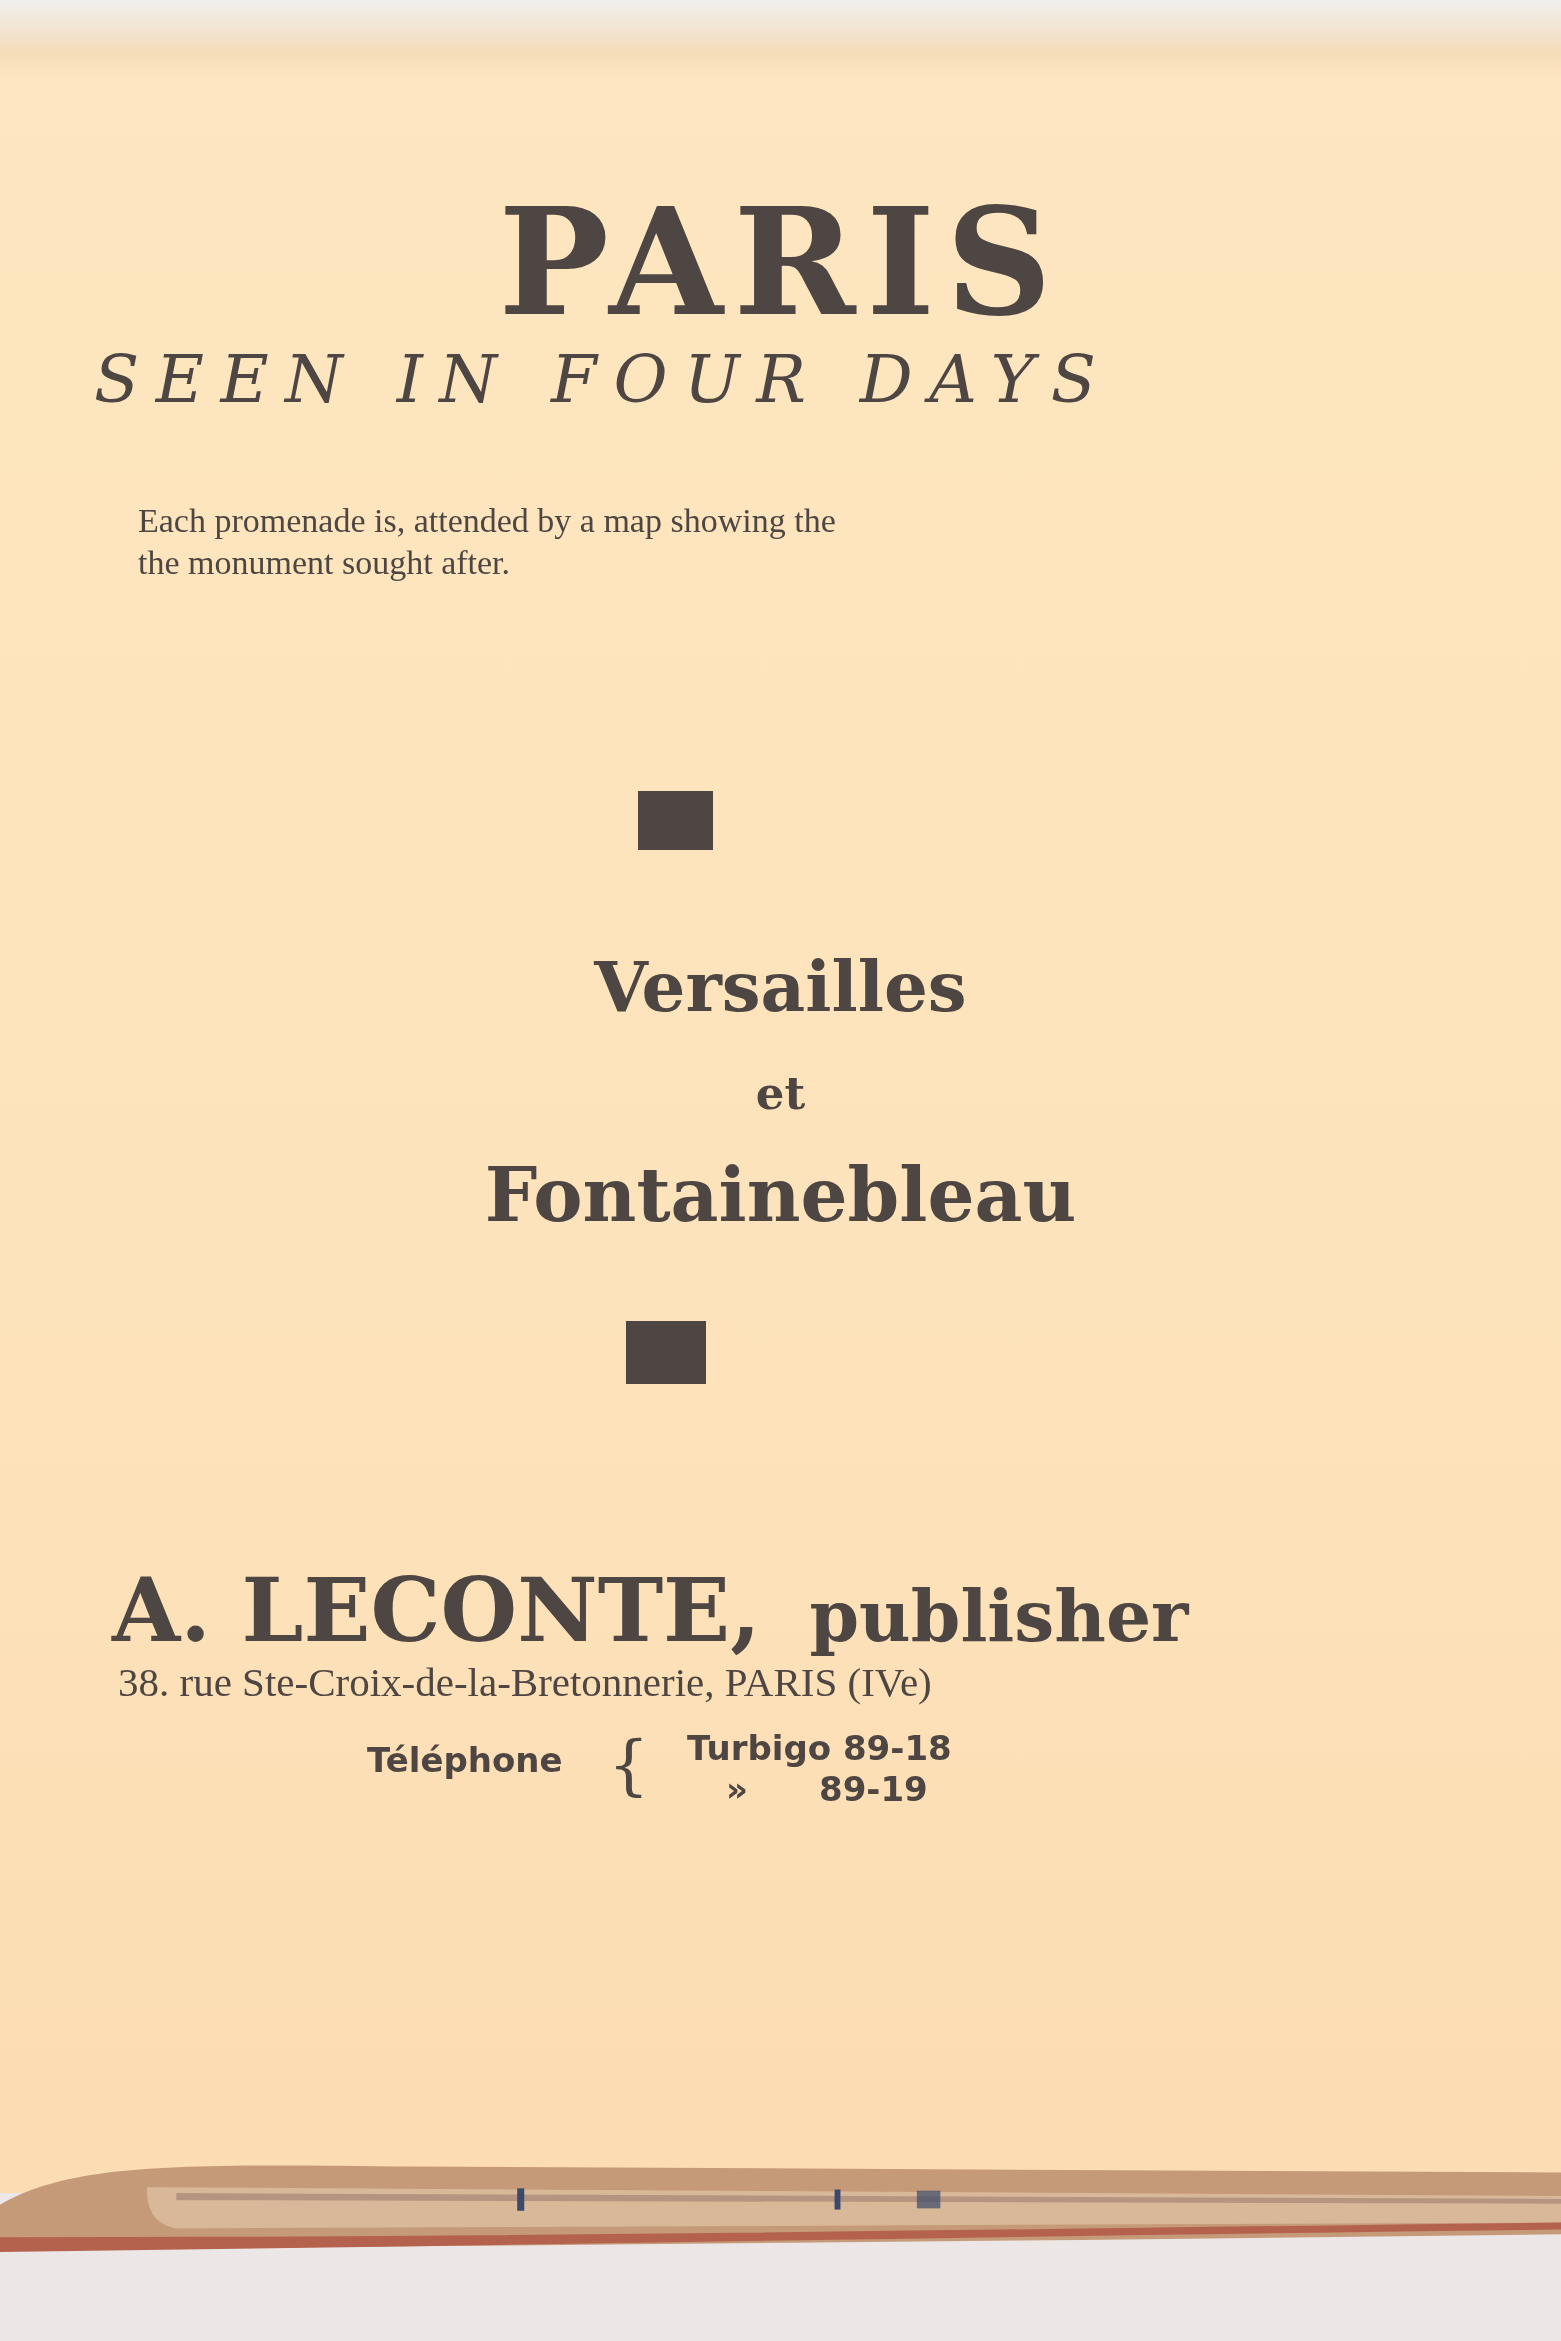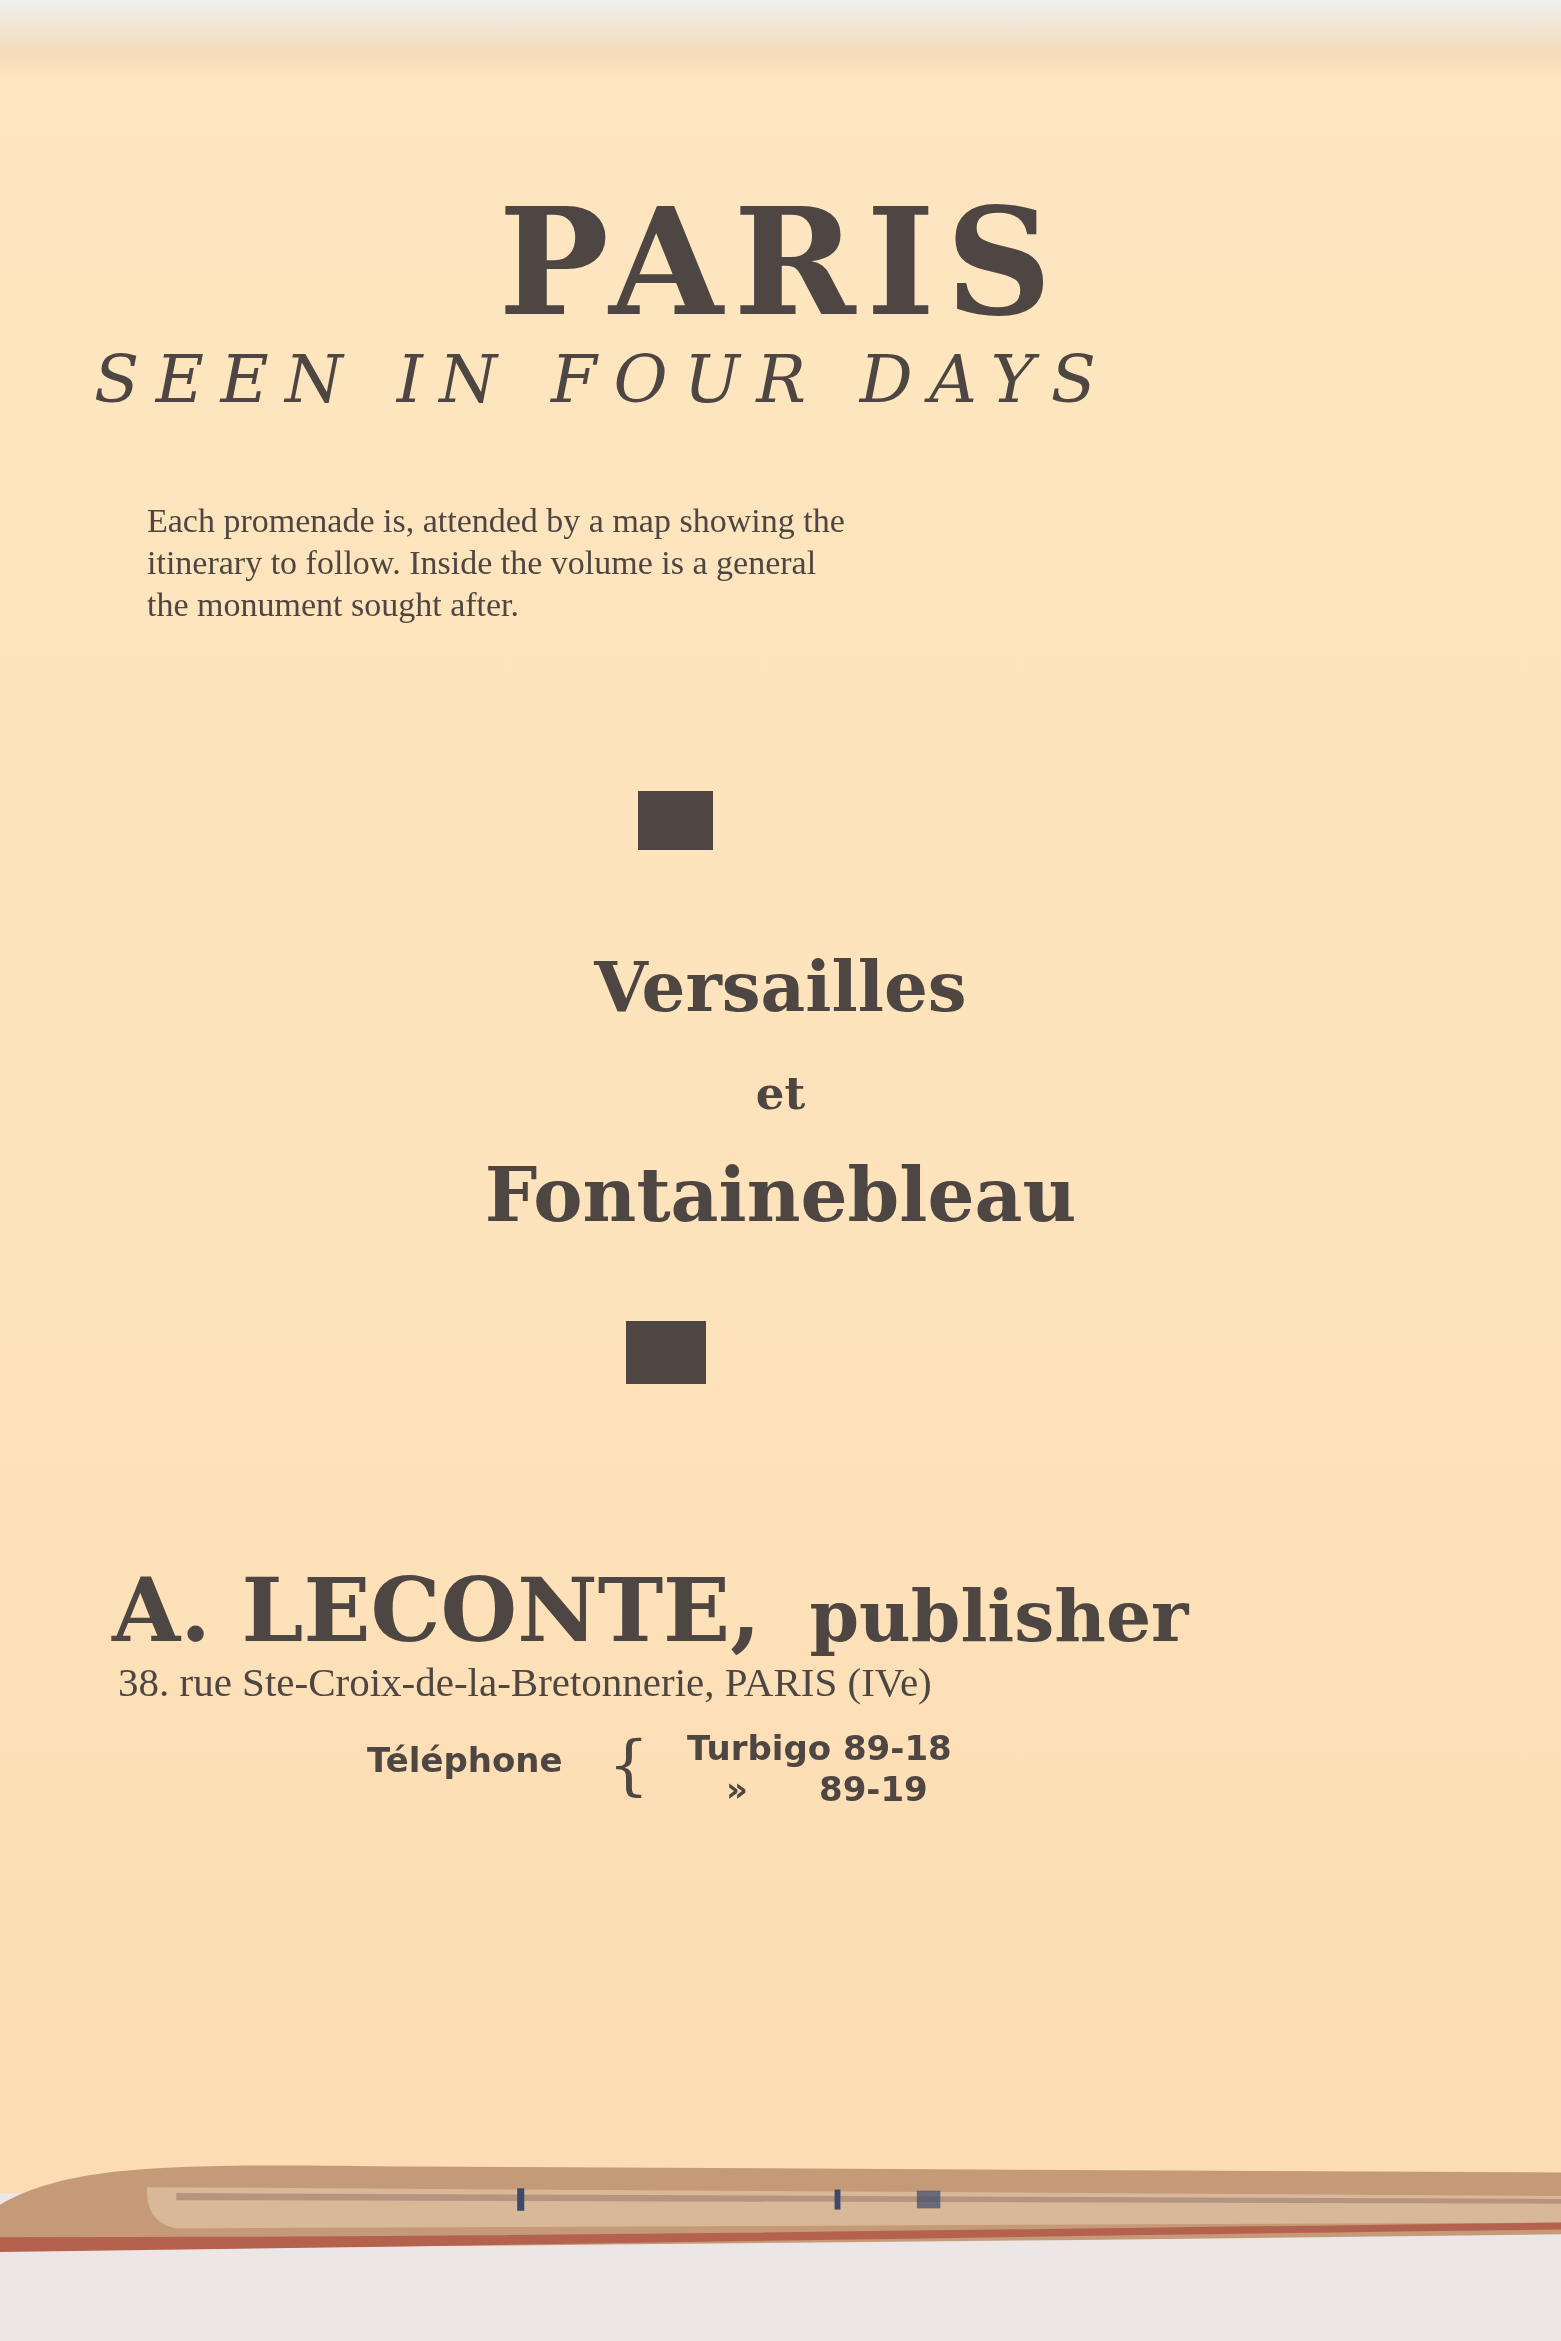--- a/index.html
+++ b/index.html
@@ -17,21 +17,21 @@
     position:absolute; left:0; top:0; width:1561px; height:76px;
     background:linear-gradient(180deg,#efefef 0%,#f5dcb8 70%,rgba(253,230,192,0) 100%);
   }
   .book-edge {
     position:absolute; left:0; top:2140px; width:1561px; height:112px;
   }
   .ink { color:#4e4642; position:absolute; }
   .center { left:0; width:1561px; text-align:center; }
   #title { top:176px; font-size:147px; font-weight:bold; letter-spacing:10.6px; font-family:"DejaVu Serif", serif; }
   #subtitle { top:341px; left:94px; font-size:66px; letter-spacing:16.5px;font-style:italic; }
-  .blurb { top:500px; left:147px; width:1088px; font-size:34px; line-height:42px; text-align:justify; font-family:"Liberation Serif", serif; }
+  .blurb { top:500px; left:138px; width:1088px; font-size:34px; line-height:42px; text-align:justify; font-family:"Liberation Serif", serif; }
   .blurb-last { text-align:left; }
   .sq { position:absolute; background:#4e4642; width:75px; height:59px; }
   #square1 { left:638px; top:791px; }
   #square2 { left:626px; top:1321px; width:80px; height:63px; }
   #versailles { top:946px; font-size:69px; font-weight:bold; }
   #et { top:1067px; font-size:45px; font-weight:bold; }
   #fontainebleau { top:1152px; font-size:74px; font-weight:bold; }
   #publisher-line { top:1558px; left:112px; font-size:88px; font-weight:bold; white-space:nowrap; }
   #publisher-line .small { font-size:71px;margin-left:18px; }
   #address { top:1658px; left:118px; font-size:41px; font-family:"Liberation Serif", serif; white-space:nowrap; }
@@ -45,21 +45,20 @@
 <body>
 
 <div class="page"></div>
 <div class="page-top-shadow"></div>
 
 <div class="ink center" id="title">PARIS</div>
 <div class="ink" id="subtitle">SEEN IN FOUR DAYS</div>
 
 <div class="ink blurb">
   <div>Each promenade is, attended by a map showing the</div>
-  <div>itinerary to follow. Inside the volume is a general</div>
   <div class="blurb-last">the monument sought after.</div>
 </div>
 
 <div class="sq" id="square1"></div>
 
 <div class="ink center" id="versailles">Versailles</div>
 <div class="ink center" id="et">et</div>
 <div class="ink center" id="fontainebleau">Fontainebleau</div>
 
 <div class="sq" id="square2"></div>

